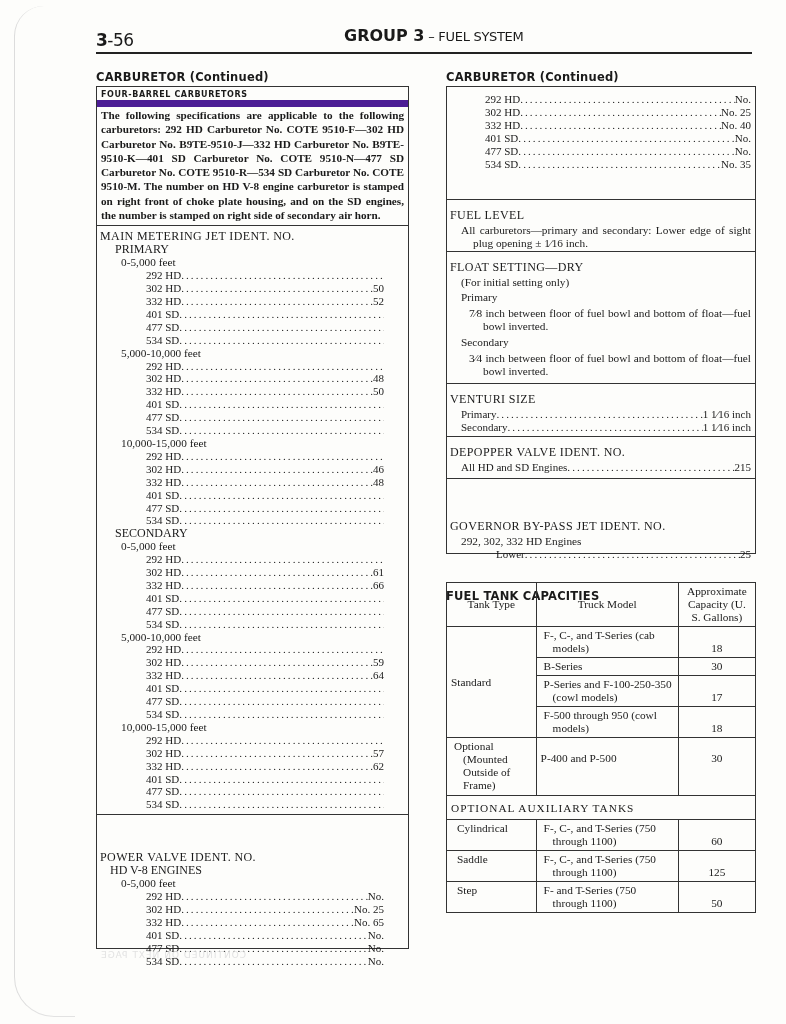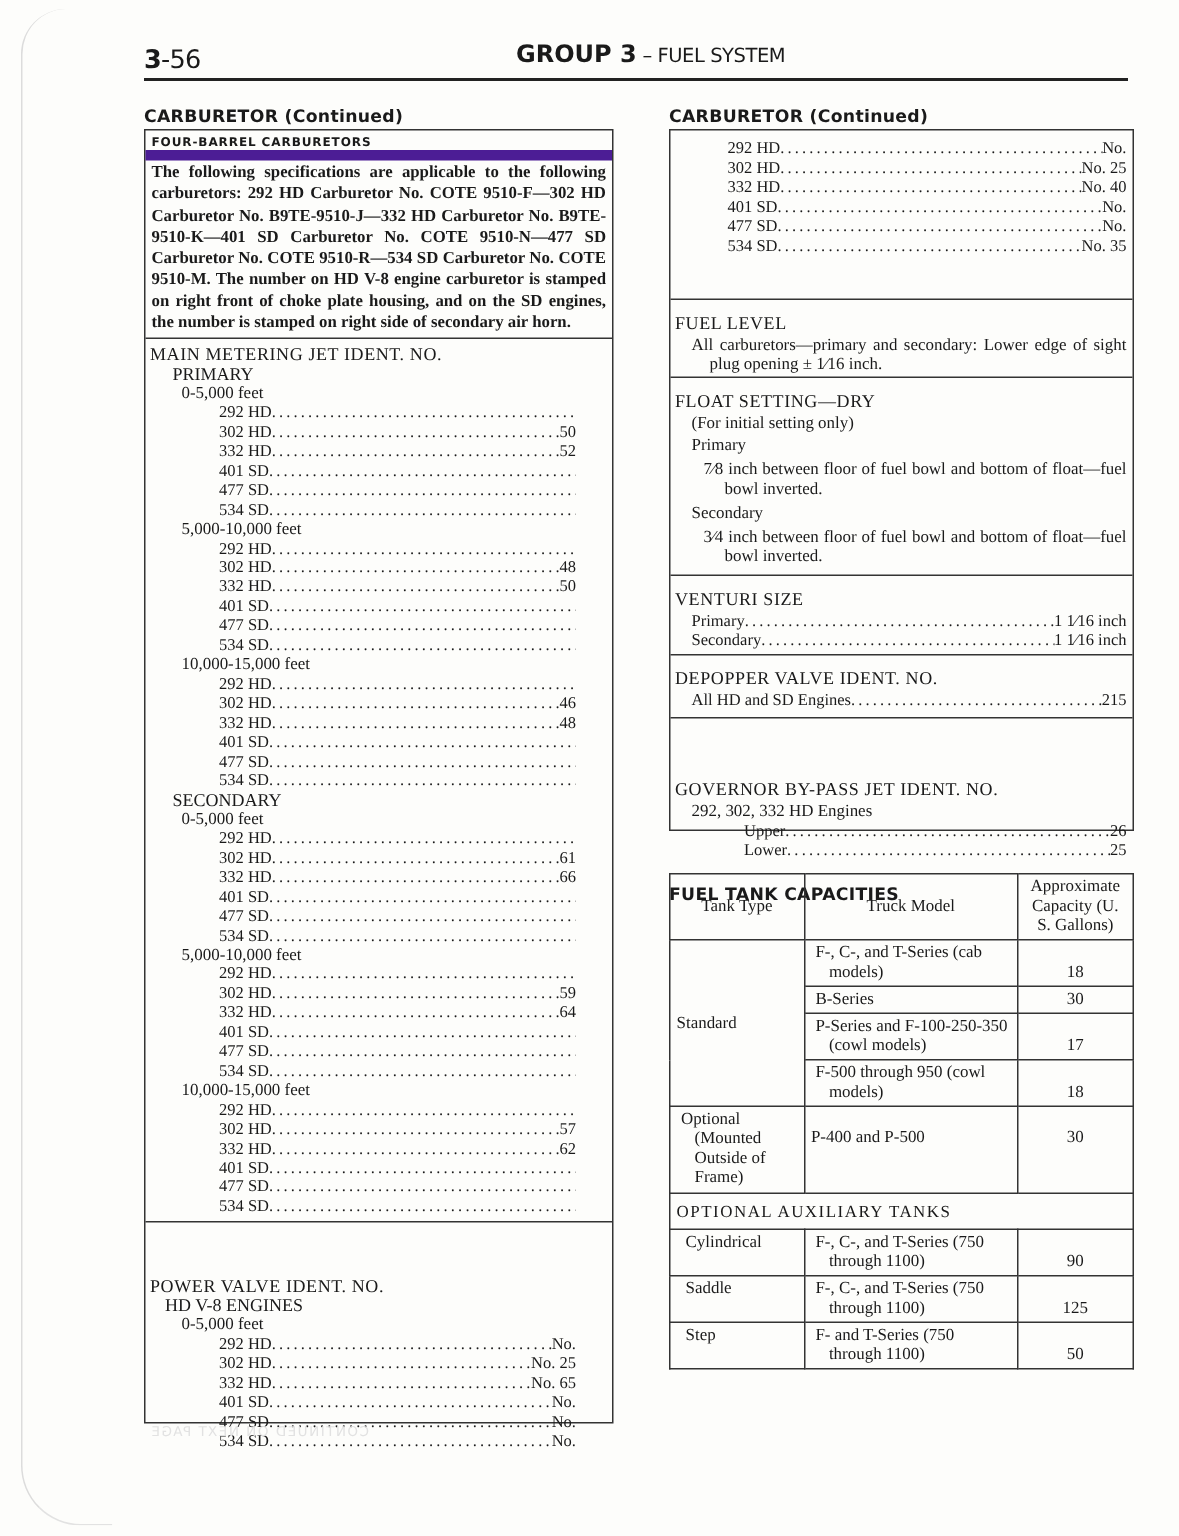--- a/index.html
+++ b/index.html
@@ -382,25 +382,20 @@
     <div class="dl" style="padding-left:14px; padding-top:2px;">
       <span class="lbl">All HD and SD Engines</span>
       <span class="dots"></span>
       <span class="val">215</span>
     </div>
   </div>
   <div class="blk" style="padding-right:4px;">
     <div class="h" style="padding-top:8px;">GOVERNOR BY-PASS JET IDENT. NO.</div>
     <div class="t" style="padding-left:14px; padding-top:2px;">292, 302, 332 HD Engines</div>
     <div id="gov-rows" style="padding-left: 49px; padding-bottom: 3px;">
-        <div class="dl ">
-          <span class="lbl">Upper</span>
-          <span class="dots"></span>
-          <span class="val">26</span>
-        </div>
         <div class="dl ">
           <span class="lbl">Lower</span>
           <span class="dots"></span>
           <span class="val">25</span>
         </div>
       </div>
   </div>
 </div>
 
 <div class="sect-title" style="left:446px; top:563px;margin-top:26px;">FUEL TANK CAPACITIES</div>
@@ -440,21 +435,21 @@
         <td class="mdl" style="padding-bottom: 3px;">Optional (Mounted Outside of Frame)</td>
         <td style="padding-top: 14px;">P-400 and P-500</td>
         <td style="text-align: center; padding-top: 14px;">30</td>
       </tr>
       <tr>
         <td colspan="3" style="letter-spacing: 1px; padding: 6px 4px 4px;">OPTIONAL AUXILIARY TANKS</td>
       </tr>
       <tr>
         <td style="padding-left: 10px;">Cylindrical</td>
         <td class="mdl">F-, C-, and T-Series (750 through 1100)</td>
-        <td class="cap">90</td>
+        <td class="cap">60</td>
       </tr>
       <tr>
         <td style="padding-left: 10px;">Saddle</td>
         <td class="mdl">F-, C-, and T-Series (750 through 1100)</td>
         <td class="cap">125</td>
       </tr>
       <tr>
         <td style="padding-left: 10px;">Step</td>
         <td class="mdl">F- and T-Series (750 through 1100)</td>
         <td class="cap">50</td>

